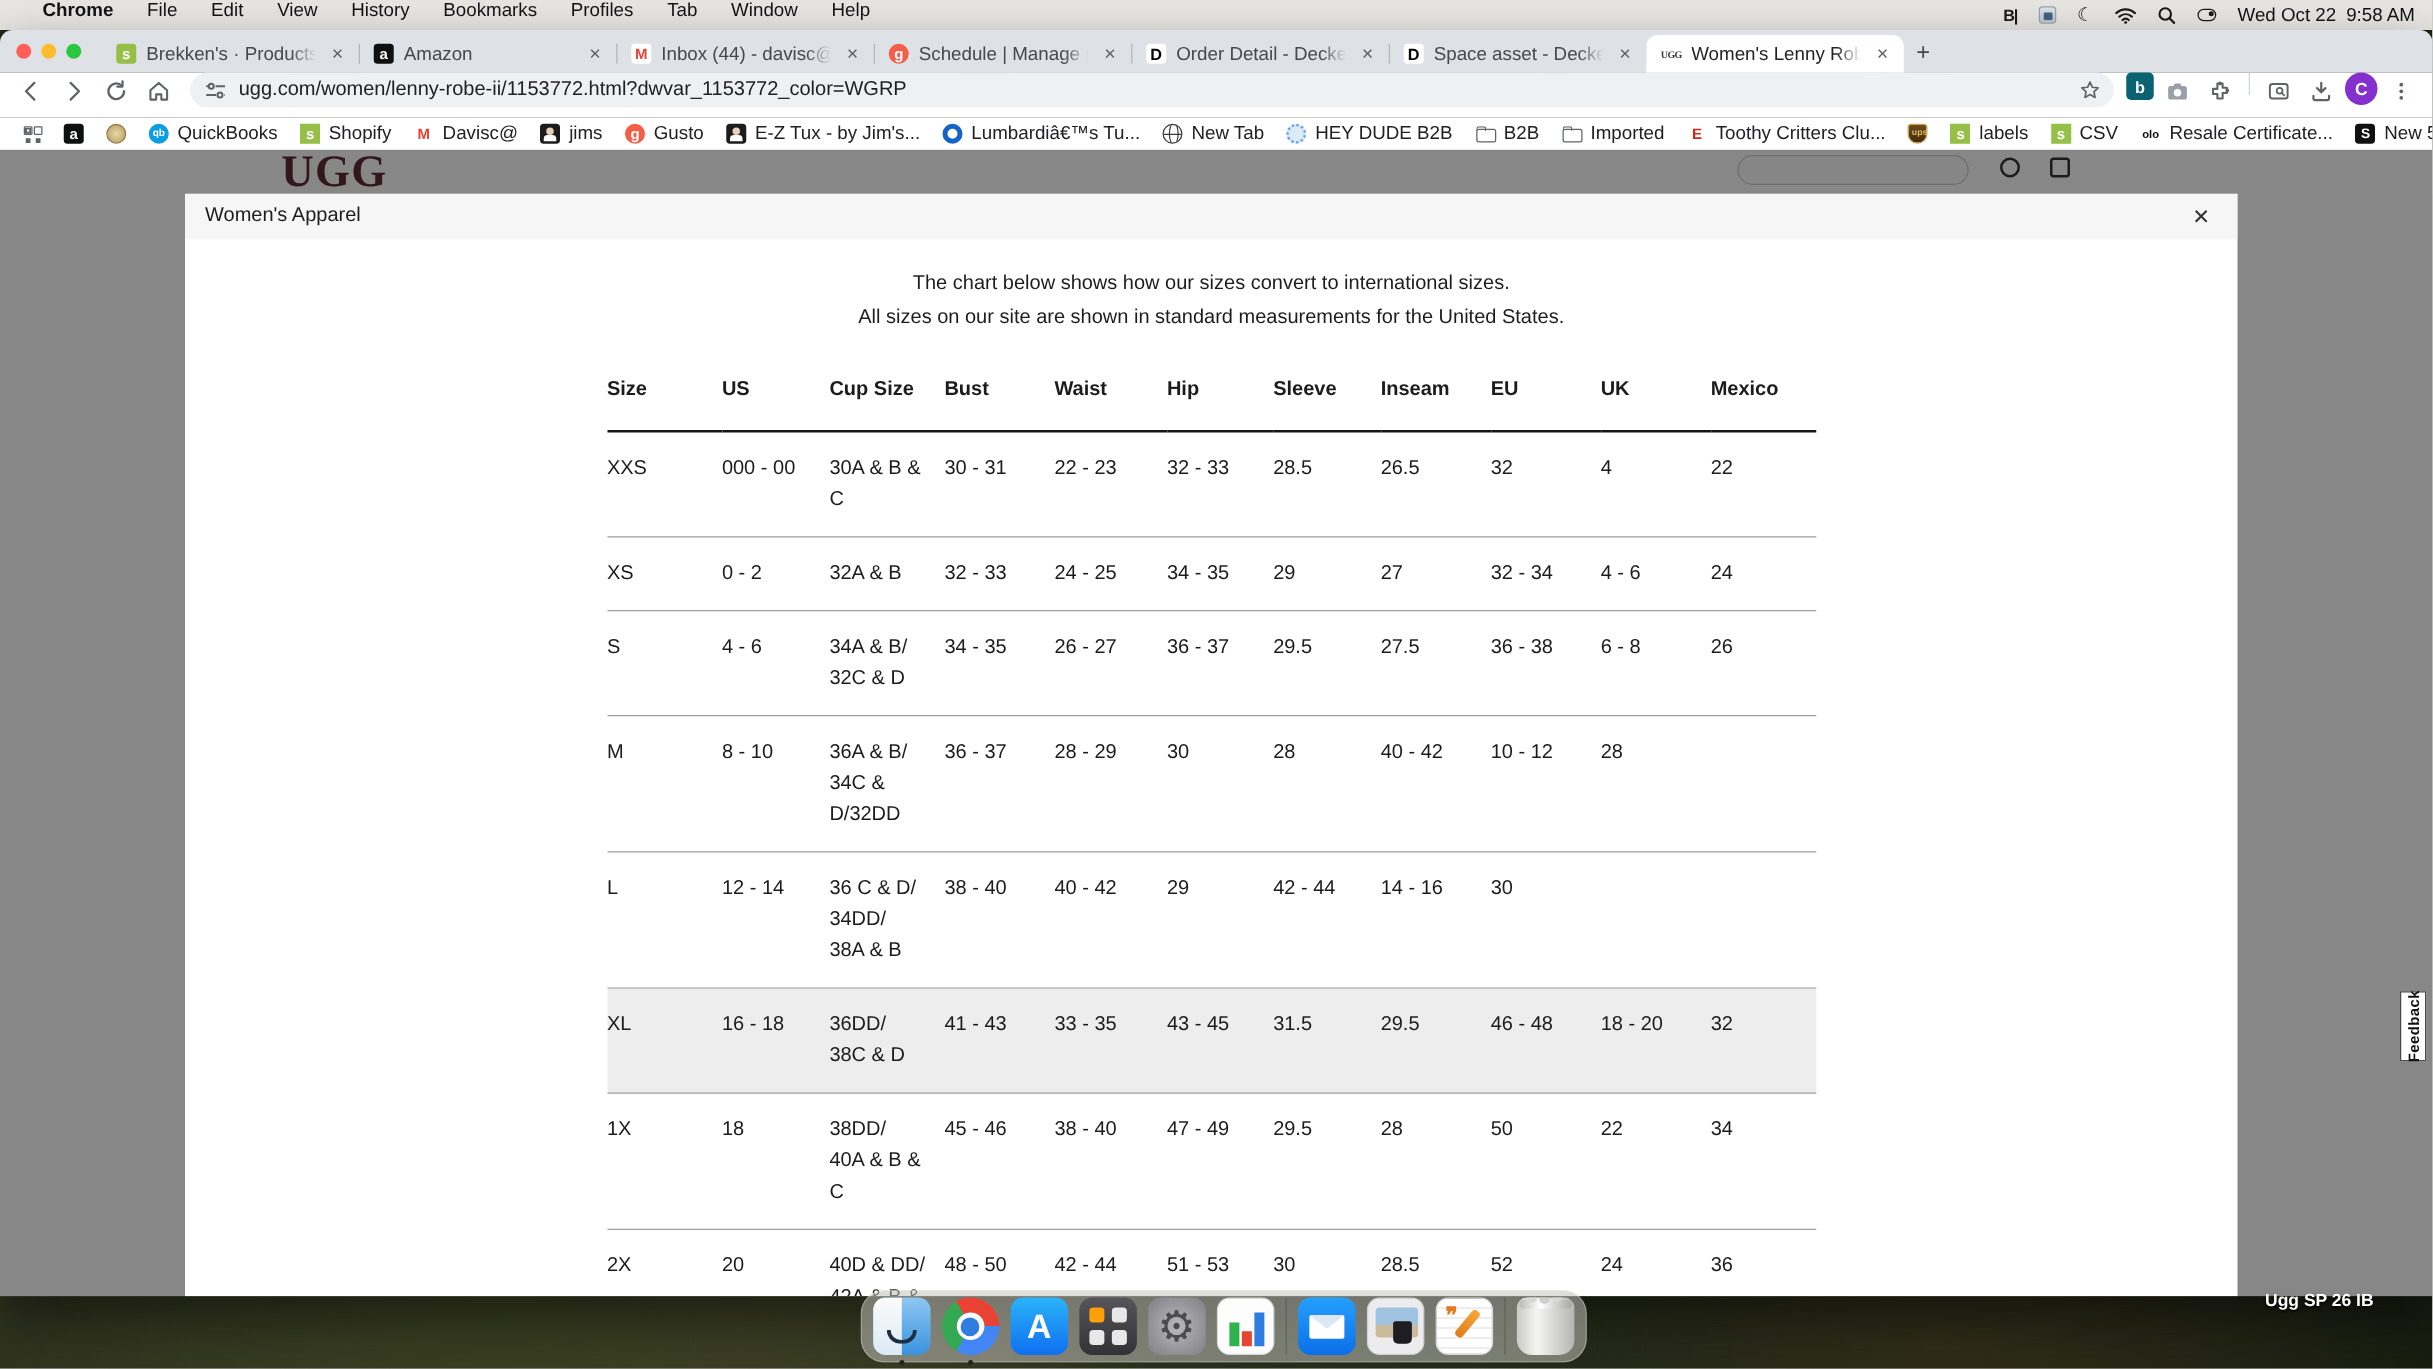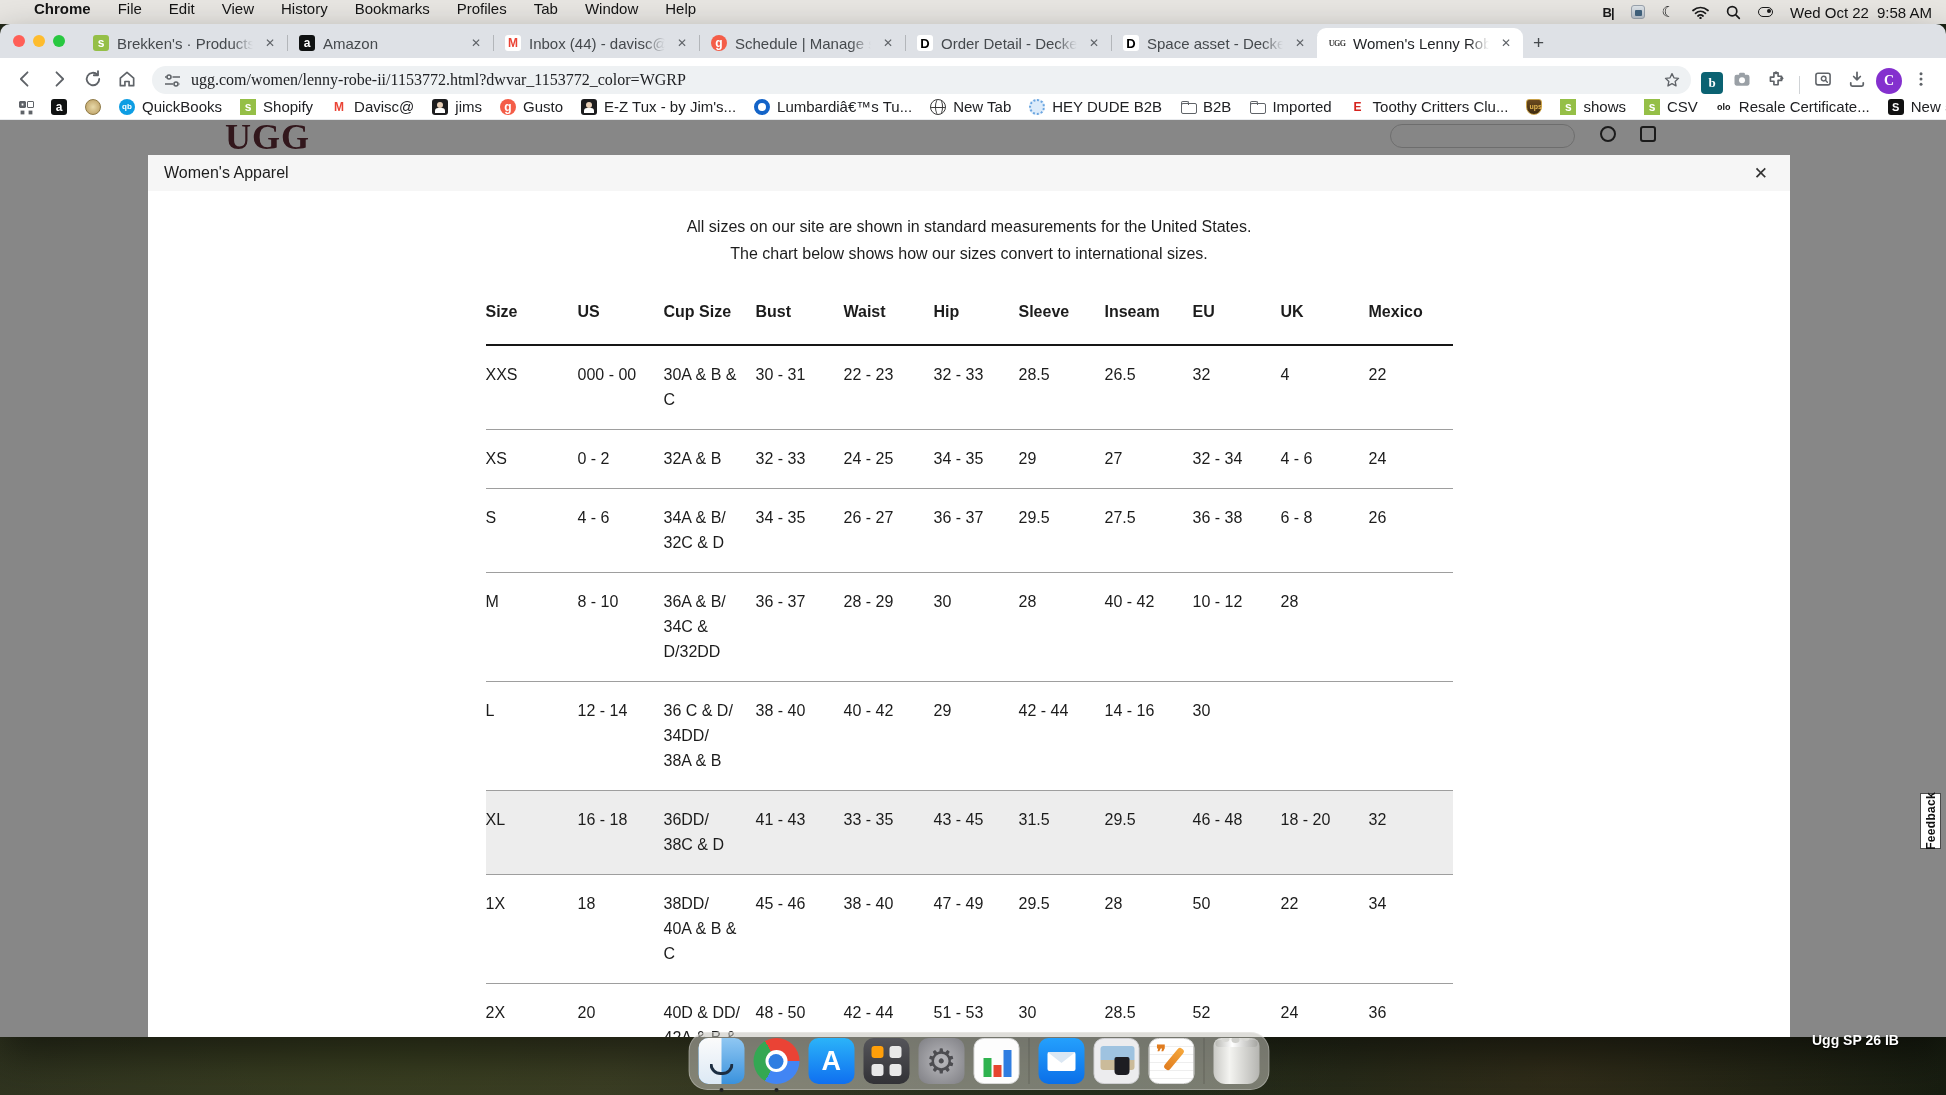--- a/index.html
+++ b/index.html
@@ -71,21 +71,21 @@
   .ic-heydude{border-radius:50%;border:2px dotted #6aa5e0;background:#dcebfa;}
   .ic-folder{position:relative;} .ic-folder:before{content:"";position:absolute;left:1px;top:4px;width:14px;height:9px;border:1.6px solid #5f6368;border-radius:2px;}
   .ic-folder:after{content:"";position:absolute;left:1px;top:2px;width:6px;height:3px;border:1.6px solid #5f6368;border-bottom:none;border-radius:2px 2px 0 0;}
   .ic-toothy{background:#fff;color:#d6231e;} .ic-toothy:before{content:"E";font-weight:900;font-size:12px;}
   .ic-ups{background:linear-gradient(#6b4a1f,#3f2c12);border-radius:3px 3px 8px 8px;border:1px solid #c9a24b;position:relative;}
   .ic-ups:before{content:"ups";color:#e3b64f;font-size:7px;font-weight:bold;position:absolute;left:2px;top:3px;}
   .ic-olo{color:#111;} .ic-olo:before{content:"olo";font-weight:900;font-size:9px;}
   .ic-new5{background:#111;color:#fff;border-radius:3px;} .ic-new5:before{content:"S";font-size:11px;}
 
   
-  #toolbar { height:36px; background:#fff; display:flex; align-items:flex-end; padding:0 10px; gap:4px;font-family:Liberation Serif, serif; }
+  #toolbar { height:36px; background:#fff; display:flex; align-items:flex-start; padding:0 10px; gap:4px; }
   .tbtn { width:30px; height:30px; display:flex; align-items:center; justify-content:center; border-radius:50%; cursor:pointer; flex:0 0 auto; }
   #omnibox { flex:1; height:28px; background:#eef1f3; border-radius:14px; margin:0 6px; display:flex; align-items:center; padding:0 4px 0 12px; }
   #siteinfo { display:flex; align-items:center; margin-right:10px; }
   #url { font-size:16px; color:#202124; flex:1; white-space:nowrap; overflow:hidden; }
   .ext-sep { width:1px; height:18px; background:#d0d3d6; margin:0 4px; }
   #avatar { width:26px; height:26px; border-radius:50%; background:#8430ce; color:#fff; font-size:14px; font-weight:bold;
     display:flex; align-items:center; justify-content:center; }
   .ext-b { width:22px; height:22px; background:#0b6272; border-radius:4px; color:#fff; font-weight:bold; font-size:13px;
     display:flex; align-items:center; justify-content:center; }
 
@@ -408,21 +408,21 @@
           </div>
           <div class="bm">
             <span class="bicon ic-toothy"></span>
             <span class="bm-label">Toothy Critters Clu...</span>
           </div>
           <div class="bm">
             <span class="bicon ic-ups"></span>
           </div>
           <div class="bm">
             <span class="bicon ic-shopify"></span>
-            <span class="bm-label">shows</span>
+            <span class="bm-label">labels</span>
           </div>
           <div class="bm">
             <span class="bicon ic-shopify"></span>
             <span class="bm-label">CSV</span>
           </div>
           <div class="bm">
             <span class="bicon ic-olo"></span>
             <span class="bm-label">Resale Certificate...</span>
           </div>
           <div class="bm">
@@ -444,22 +444,22 @@
       </div>
 
       <div id="overlay"></div>
 
       <div id="modal">
         <div id="modal-header">
           <span id="modal-title">Women's Apparel</span>
           <span id="modal-close">✕</span>
         </div>
         <div id="modal-body">
+          <div class="intro-line">The chart below shows how our sizes convert to international sizes.</div>
           <div class="intro-line">All sizes on our site are shown in standard measurements for the United States.</div>
-          <div class="intro-line">The chart below shows how our sizes convert to international sizes.</div>
 
           <div id="modal-content">
             <div id="size-table">
               <div class="trow head" id="thead">
                   <div class="tcell">Size</div>
                   <div class="tcell">US</div>
                   <div class="tcell">Cup Size</div>
                   <div class="tcell">Bust</div>
                   <div class="tcell">Waist</div>
                   <div class="tcell">Hip</div>

